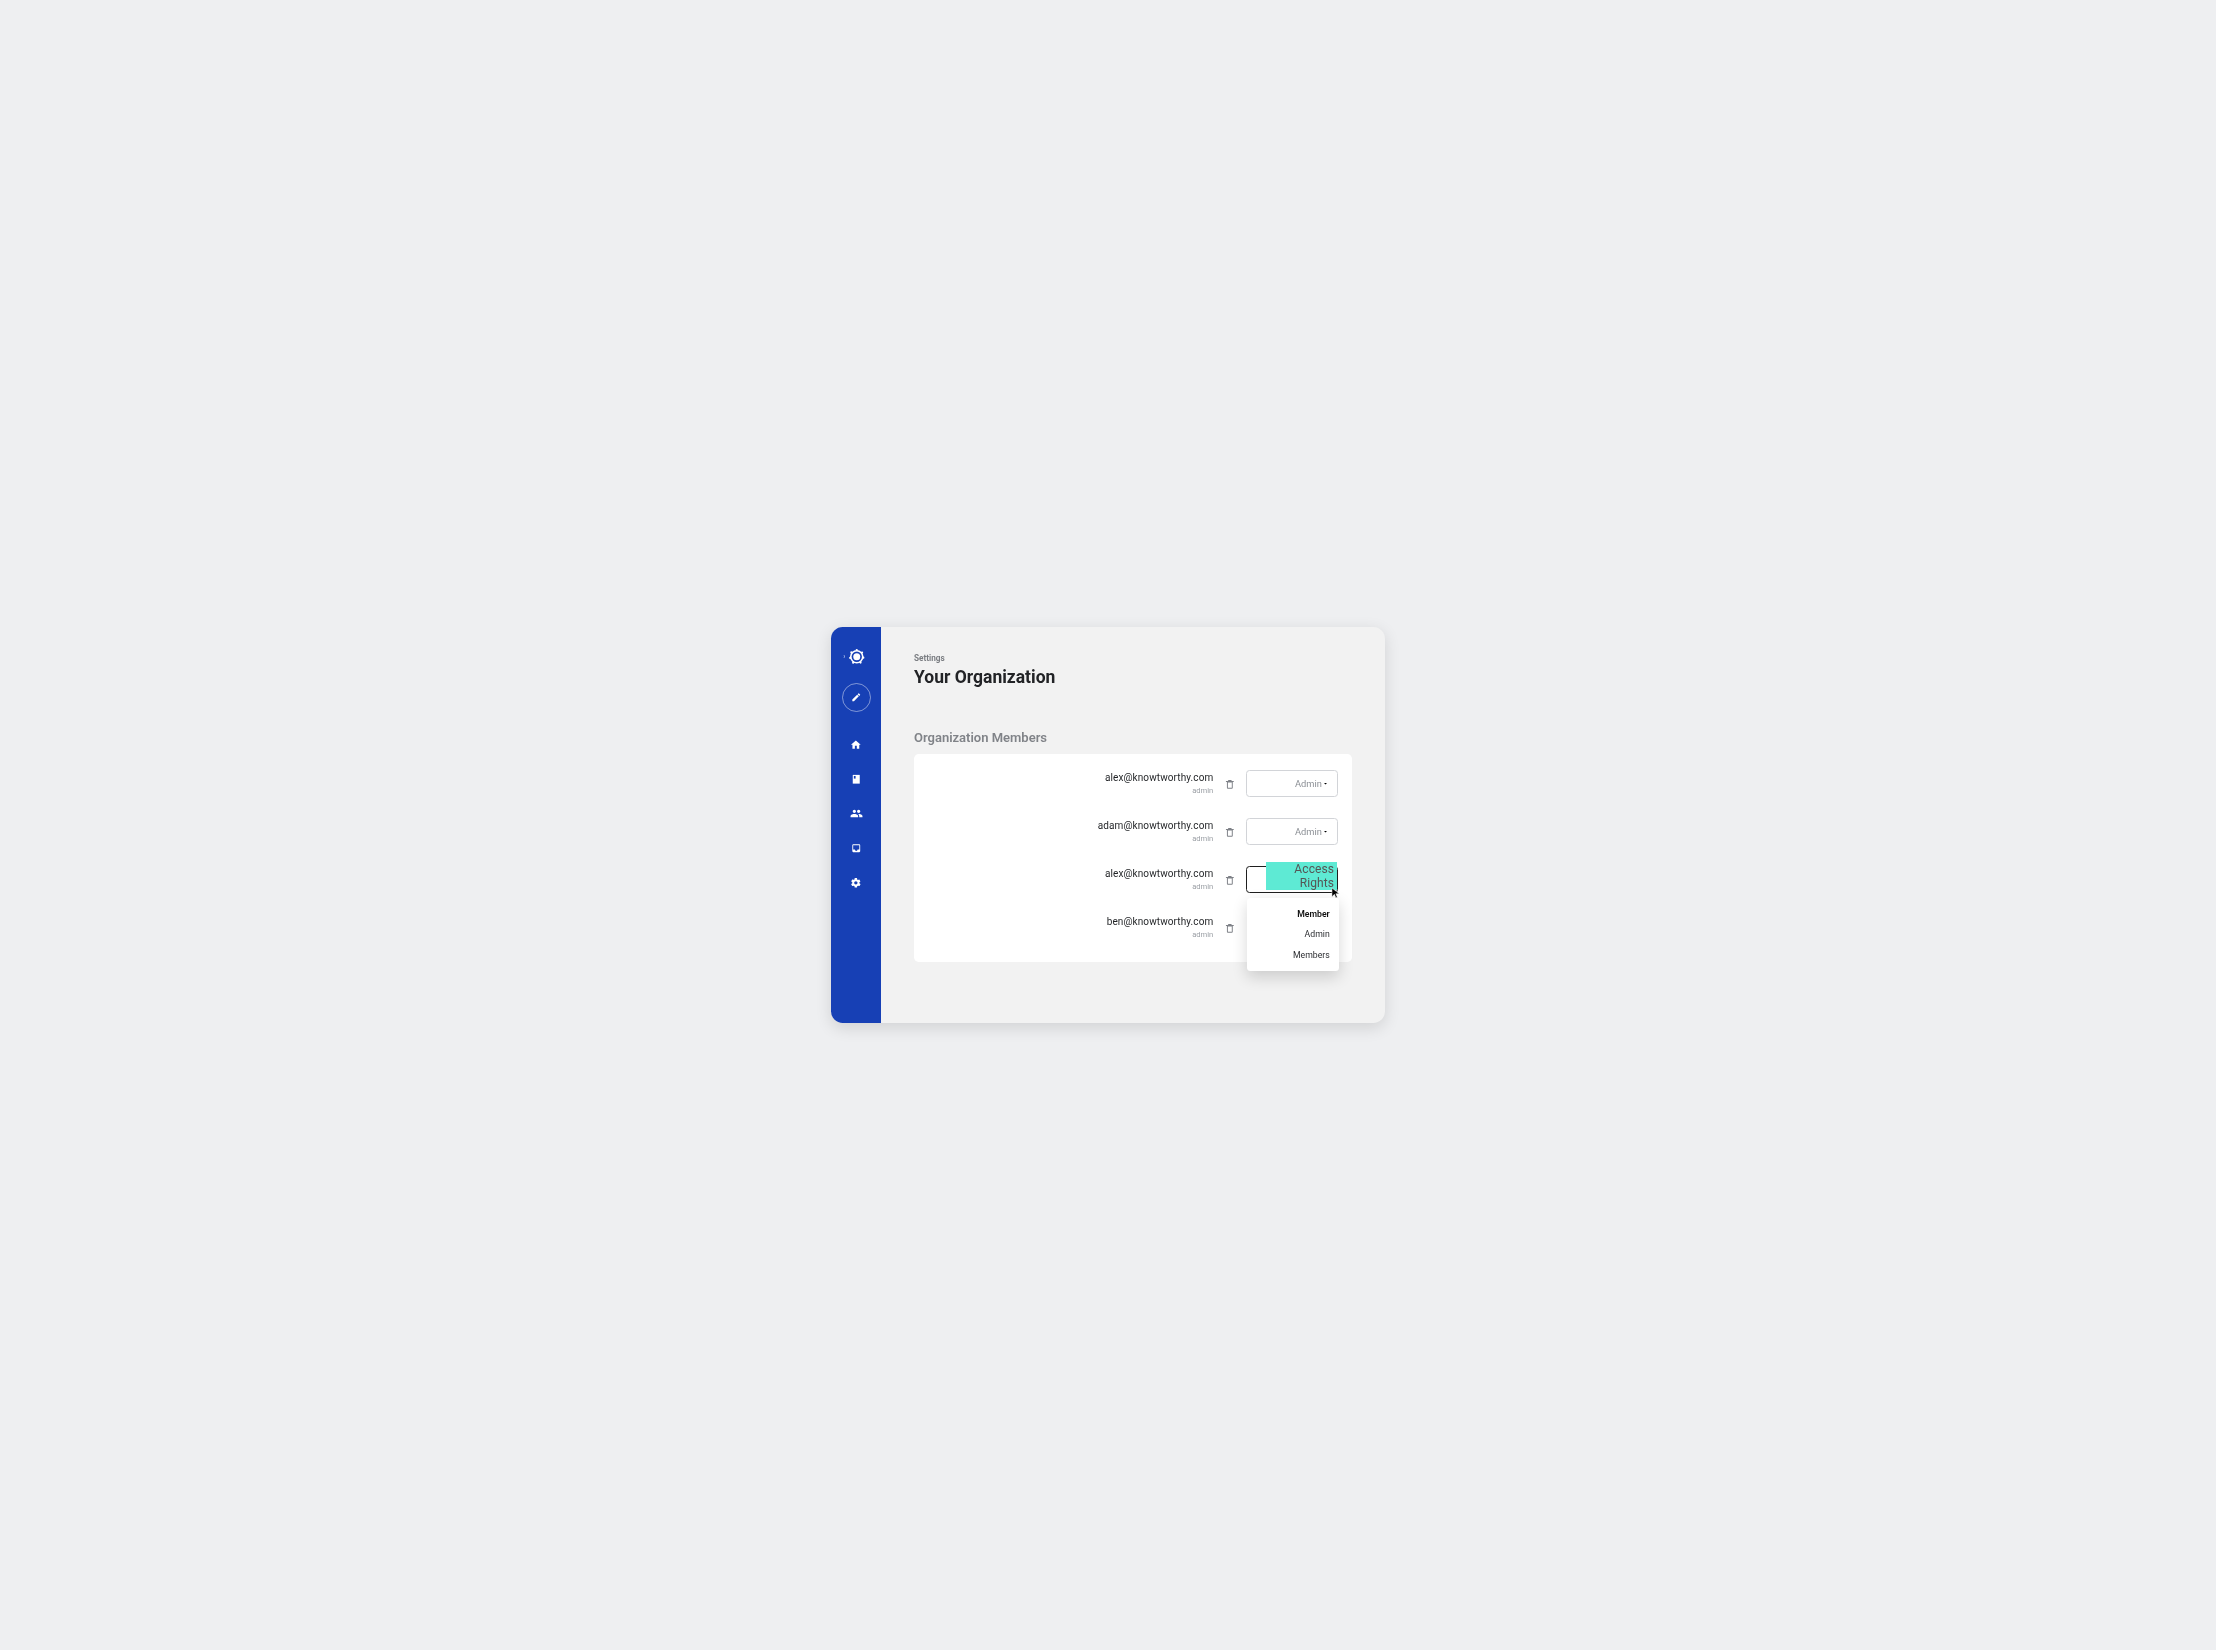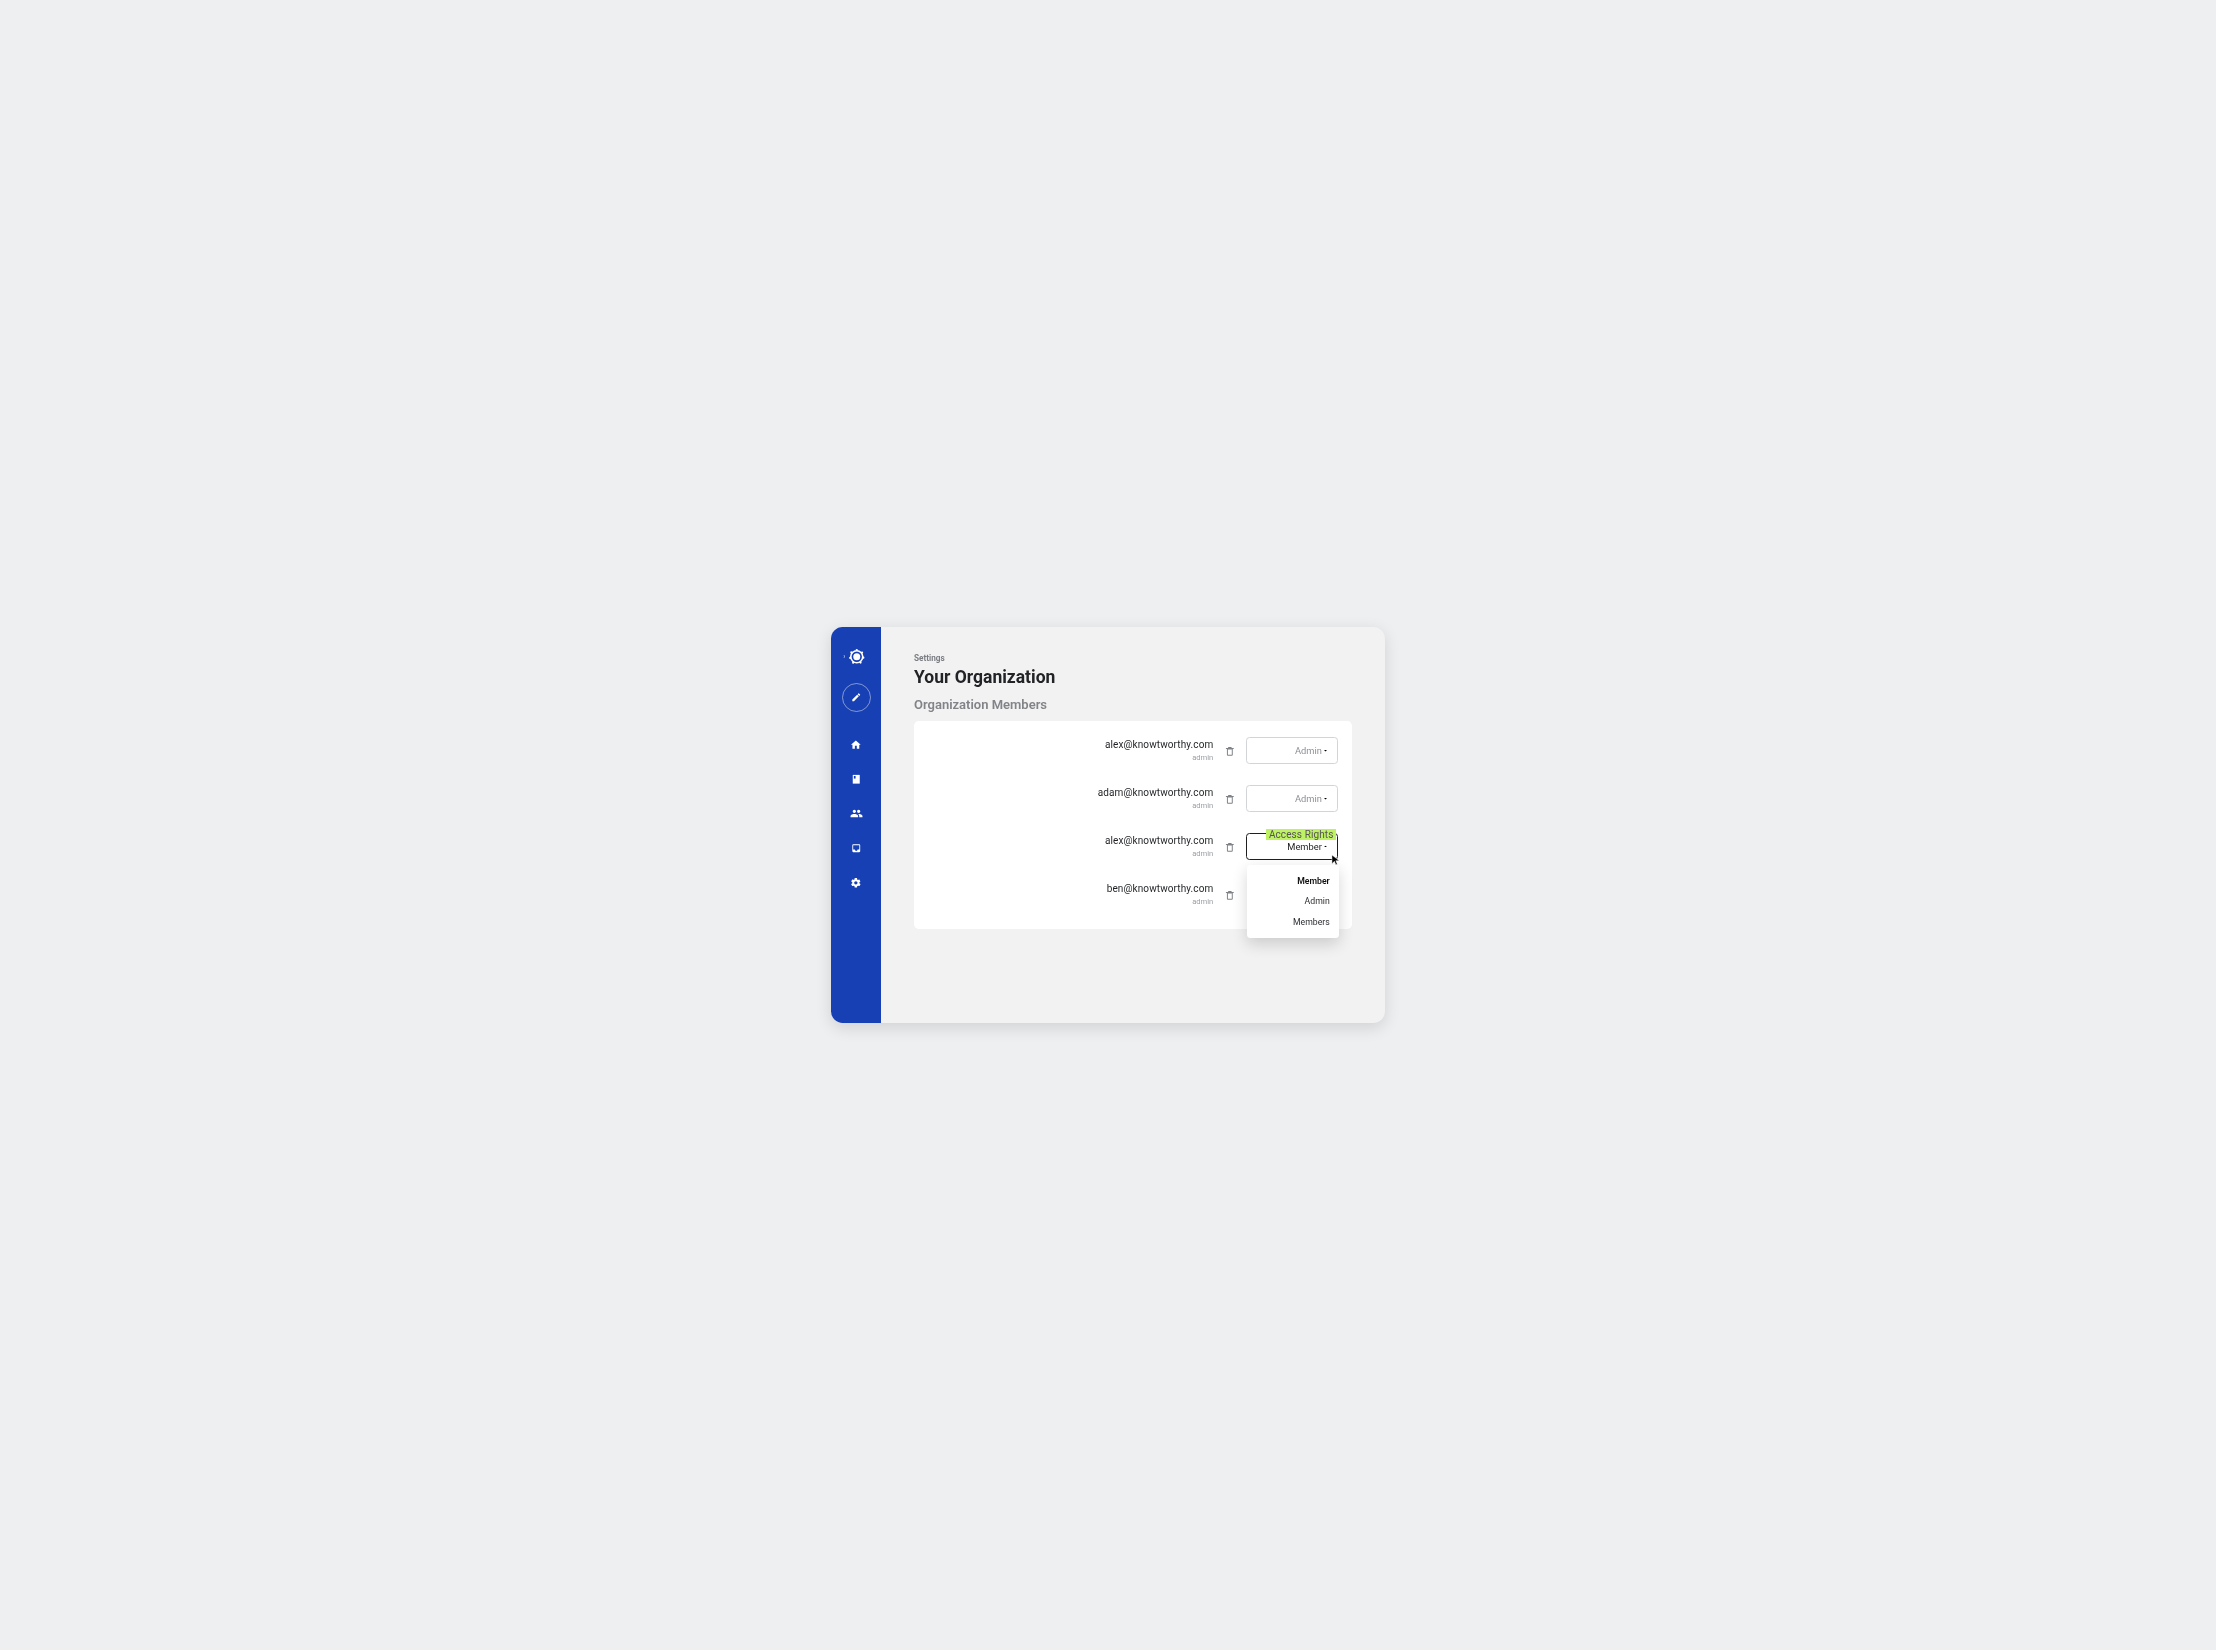--- a/index.html
+++ b/index.html
@@ -79,21 +79,21 @@
   .eyebrow {
     color: #7a7d82;
     font-size: 8.2px;
     font-weight: 700;
     margin-bottom: 3.5px;
   }
   .page-title {
     font-size: 17.5px;
     font-weight: 700;
     color: #222326;
-    margin-bottom: 10px;
+    margin-bottom: 43px;
   }
   .section-label {
     color: #808388;
     font-size: 13px;
     font-weight: 600;
     margin-bottom: 9.3px;
   }
   .members-card {
     background: #fff;
     border-radius: 4.7px;
@@ -147,23 +147,23 @@
     color: #000;
   }
   .select.open {
     border: 0.9px solid #1f1f1f;
   }
   .select.open .value { color: #222; }
   .select .floating-label {
     position: absolute;
     top: -5.2px;
     left: 19px;
-    background: #bef264;
+    background: #5eead4;
     padding: 0 2.9px;
-    font-size: 10px;
+    font-size: 12px;
     color: #555;
     letter-spacing: 0.1px;
   }
   .dropdown-panel {
     position: absolute;
     top: 31px;
     left: 0;
     width: 92px;
     background: #fff;
     border-radius: 3.5px;

